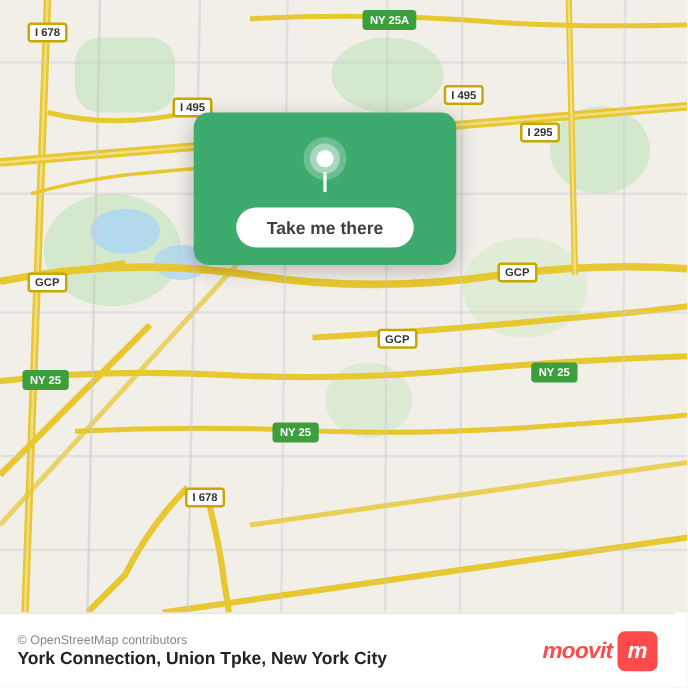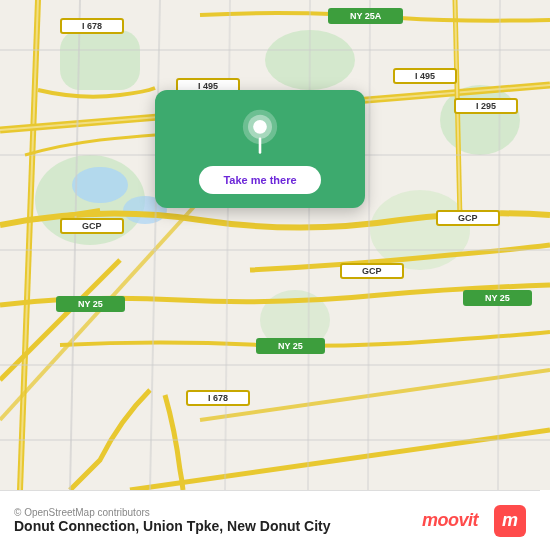--- a/index.html
+++ b/index.html
@@ -51,25 +51,25 @@
     }
 
     .pin-icon {
       width: 48px;
       height: 48px;
       margin-bottom: 10px;
     }
 
     .take-me-there-btn {
       background: white;
-      color: #6d28d9;
+      color: #404040;
       border: none;
       border-radius: 20px;
       padding: 8px 24px;
-      font-size: 11px;
+      font-size: 14px;
       font-weight: 600;
       cursor: pointer;
       white-space: nowrap;
     }
 
     
     #bottom-bar {
       width: 540px;
       height: 60px;
       background: white;
@@ -93,21 +93,21 @@
     .location-title {
       font-size: 14px;
       font-weight: 600;
       color: #222;
     }
 
     
     .moovit-logo {
       display: flex;
       align-items: center;
-      gap: 12px;
+      gap: 0px;
     }
 
     .moovit-text {
       font-size: 18px;
       font-weight: 700;
       color: #ff4b4b;
       font-style: italic;
       letter-spacing: -0.5px;
     }
 
@@ -127,24 +127,23 @@
     }
 
     
     .highway-label {
       position: absolute;
       background: white;
       border: 2px solid #c8a800;
       color: #333;
       font-size: 9px;
       font-weight: bold;
-      padding: 1px 20px;
+      padding: 1px 4px;
       border-radius: 3px;
       z-index: 5;
-      margin-left: 38px;
     }
   </style>
 </head>
 <body>
 
 <div id="map-container">
   <div class="map-bg"></div>
 
   <svg class="map-svg" viewBox="0 0 550 490" xmlns="http://www.w3.org/2000/svg">
 
@@ -225,19 +224,19 @@
       <circle cx="24" cy="22" r="8" fill="white"></circle>
       <path d="M24 36 Q24 46 24 52" stroke="white" stroke-width="3" fill="none" stroke-linecap="round"></path>
     </svg>
     <button class="take-me-there-btn">Take me there</button>
   </div>
 </div>
 
 <div id="bottom-bar">
   <div class="bottom-left">
     <span class="copyright-text">© OpenStreetMap contributors</span>
-    <span class="location-title">Donut Connection, Union Tpke, New Donut City</span>
+    <span class="location-title">York Connection, Union Tpke, New York City</span>
   </div>
   <div class="moovit-logo">
     <span class="moovit-text">moovit</span>
     <div class="moovit-icon">m</div>
   </div>
 </div>
 
 </body></html>

